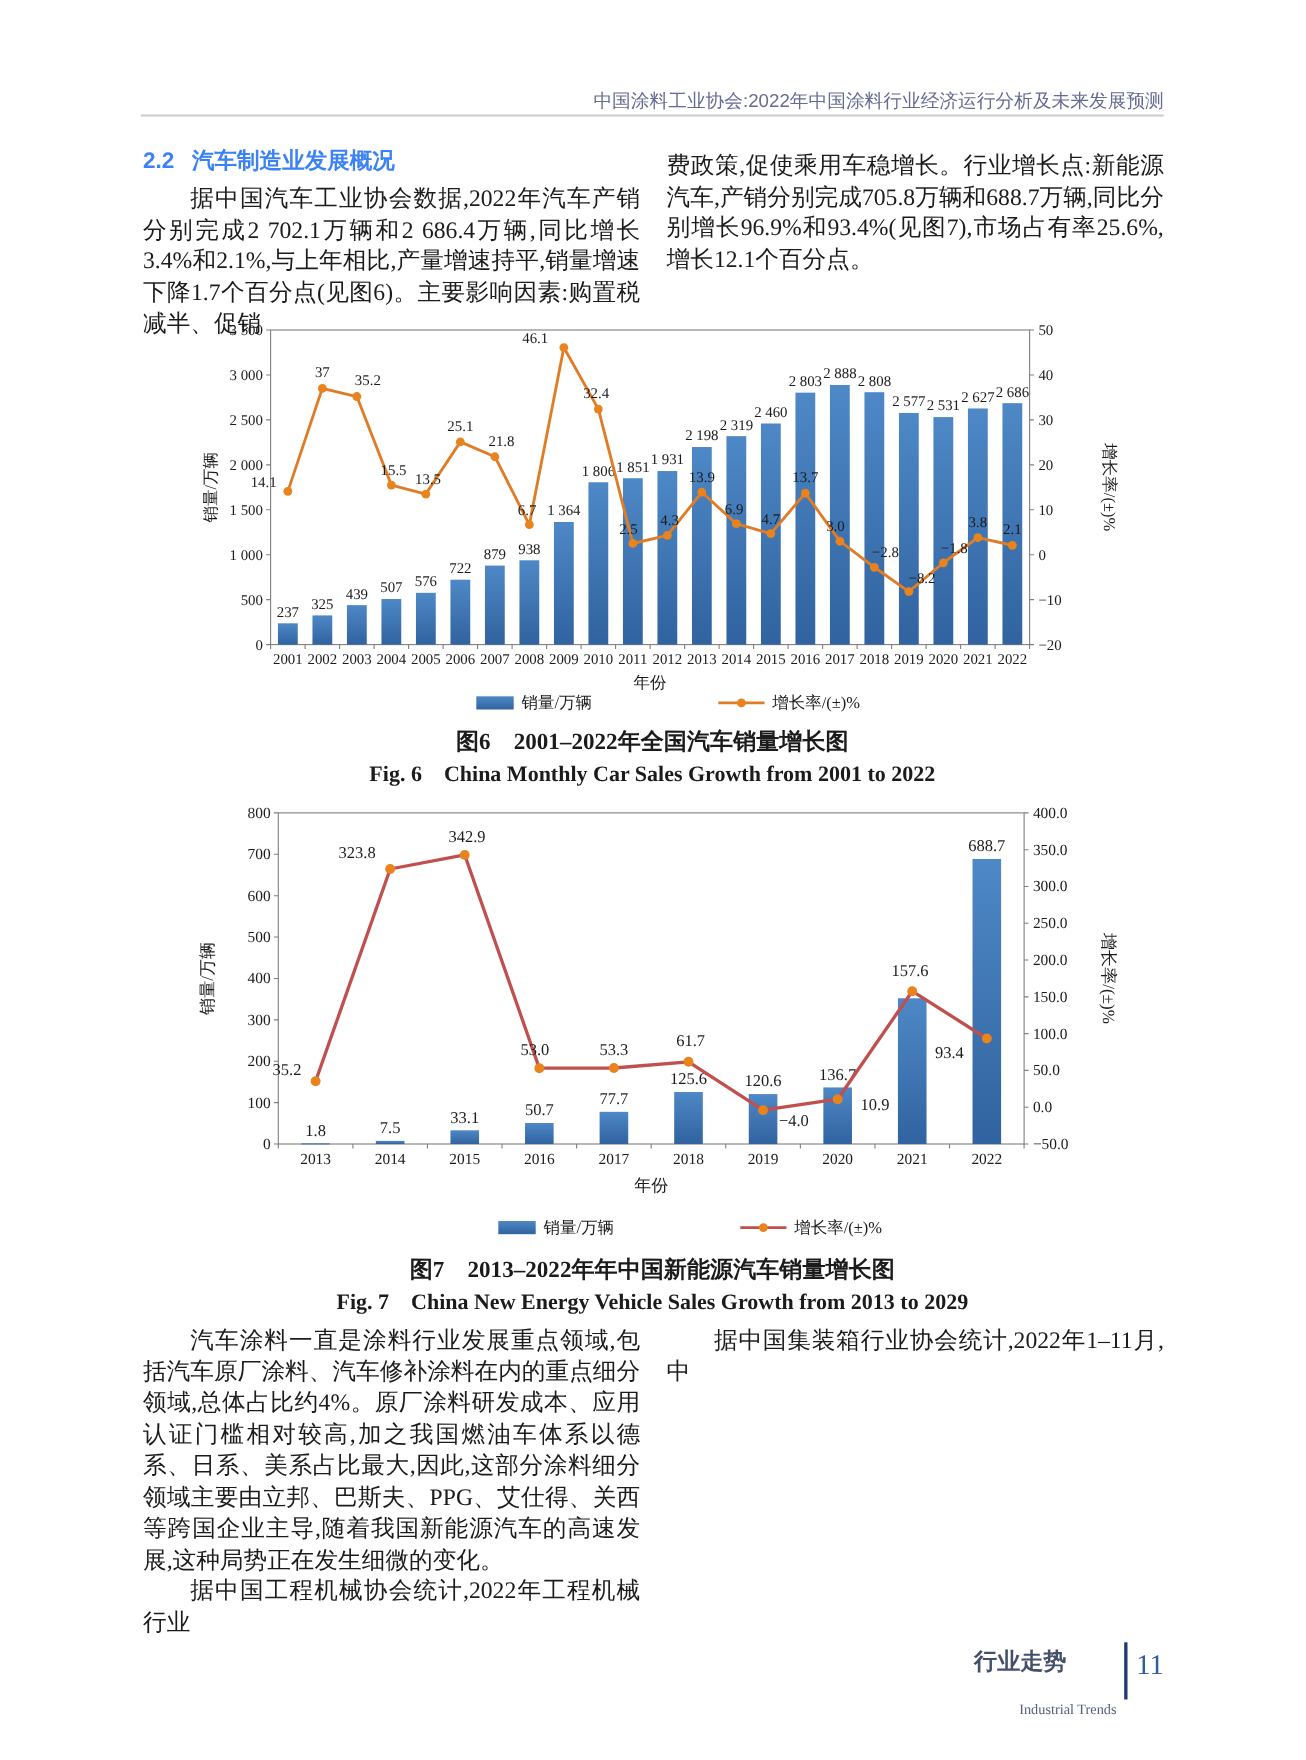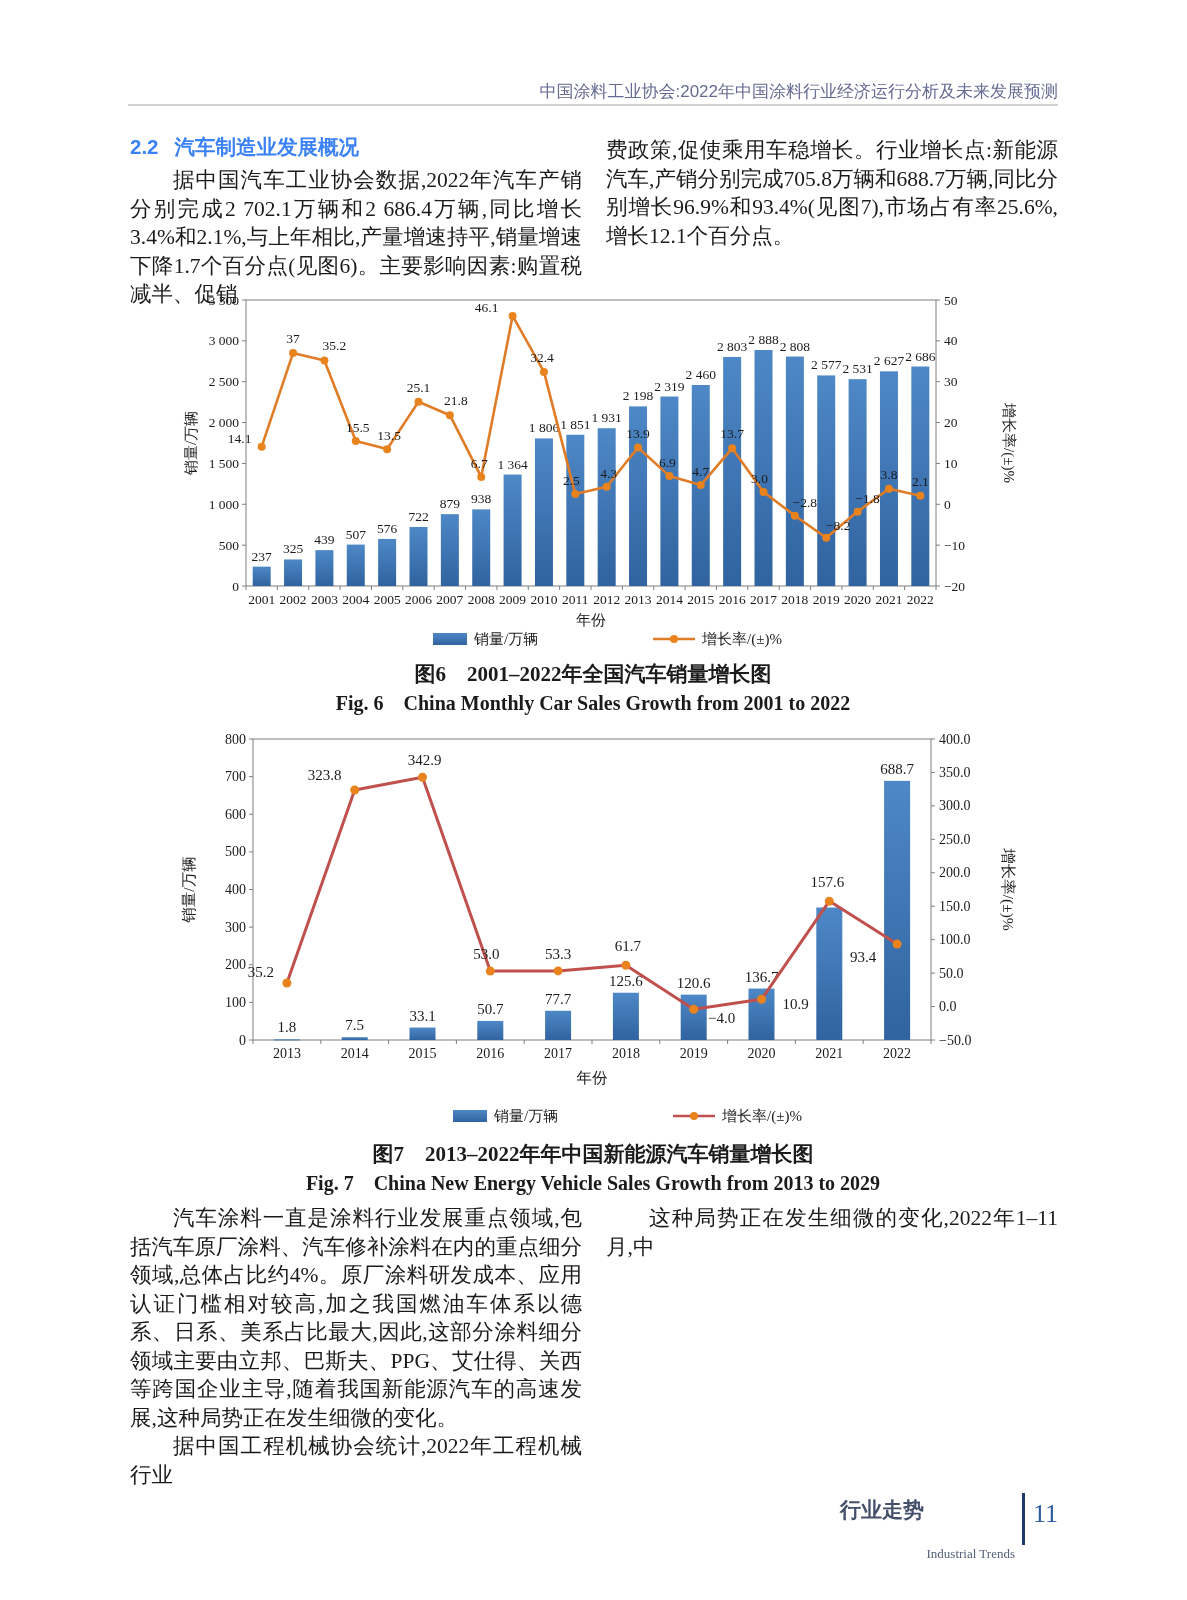--- a/index.html
+++ b/index.html
@@ -13,21 +13,21 @@
   .tl{left:130px;top:132px;} .tr{left:606px;top:136px;}
   .bl{left:130px;top:1204px;} .br{left:606px;top:1204px;}
   .sec{font-family:"Liberation Sans","DejaVu Sans",sans-serif;font-weight:bold;
        font-size:20.5px;color:#3b82f6;line-height:30px;margin:0 0 4px 0;}
   .sec .num{margin-right:16px;}
   p{margin:0;}
   .ind{text-indent:2em;}
   .cap-cn{font-size:21px;font-weight:bold;text-align:center;width:930px;left:128px;}
   .cap-en{font-size:20px;font-weight:bold;text-align:center;width:930px;left:128px;}
   svg text{font-family:"Liberation Serif","DejaVu Serif",serif;fill:#1b1b1b;}
-  .ftr-cn{top:1496px;left:840px;width:175px;text-align:left;font-size:21px;font-weight:bold;
+  .ftr-cn{top:1496px;left:840px;width:175px;text-align:center;font-size:21px;font-weight:bold;
           color:#44506b;font-family:"Liberation Sans","DejaVu Sans",sans-serif;}
   .ftr-en{top:1546px;left:840px;width:175px;text-align:right;font-size:13px;color:#55617a;}
   .ftr-bar{top:1493px;left:1022px;width:3px;height:52px;background:#1e3a6e;}
   .ftr-pg{top:1499px;left:1033px;font-size:26px;color:#2e5d9e;font-family:Liberation Serif, serif;}
 </style>
 </head>
 <body>
 
 <div class="abs hdr">中国涂料工业协会:2022年中国涂料行业经济运行分析及未来发展预测</div>
 <div class="abs hdr-rule"></div>
@@ -345,19 +345,19 @@
     <text x="564" y="398" font-size="15">增长率/(±)%</text>
   </svg>
 <div class="abs cap-cn" style="top:1140px;">图7　2013–2022年年中国新能源汽车销量增长图</div>
 <div class="abs cap-en" style="top:1170px;">Fig. 7　China New Energy Vehicle Sales Growth from 2013 to 2029</div>
 
 <div class="abs col bl">
   <p class="ind">汽车涂料一直是涂料行业发展重点领域,包括汽车原厂涂料、汽车修补涂料在内的重点细分领域,总体占比约4%。原厂涂料研发成本、应用认证门槛相对较高,加之我国燃油车体系以德系、日系、美系占比最大,因此,这部分涂料细分领域主要由立邦、巴斯夫、PPG、艾仕得、关西等跨国企业主导,随着我国新能源汽车的高速发展,这种局势正在发生细微的变化。</p>
   <p class="ind">据中国工程机械协会统计,2022年工程机械行业</p>
 </div>
 <div class="abs col br">
-  <p class="ind">这种局势正在发生细微的变化,2022年1–11月,中</p>
+  <p class="ind">据中国集装箱行业协会统计,2022年1–11月,中</p>
 </div>
 
 <div class="abs ftr-cn">行业走势</div>
 <div class="abs ftr-en">Industrial Trends</div>
 <div class="abs ftr-bar"></div>
 <div class="abs ftr-pg">11</div>
 
 </body></html>

